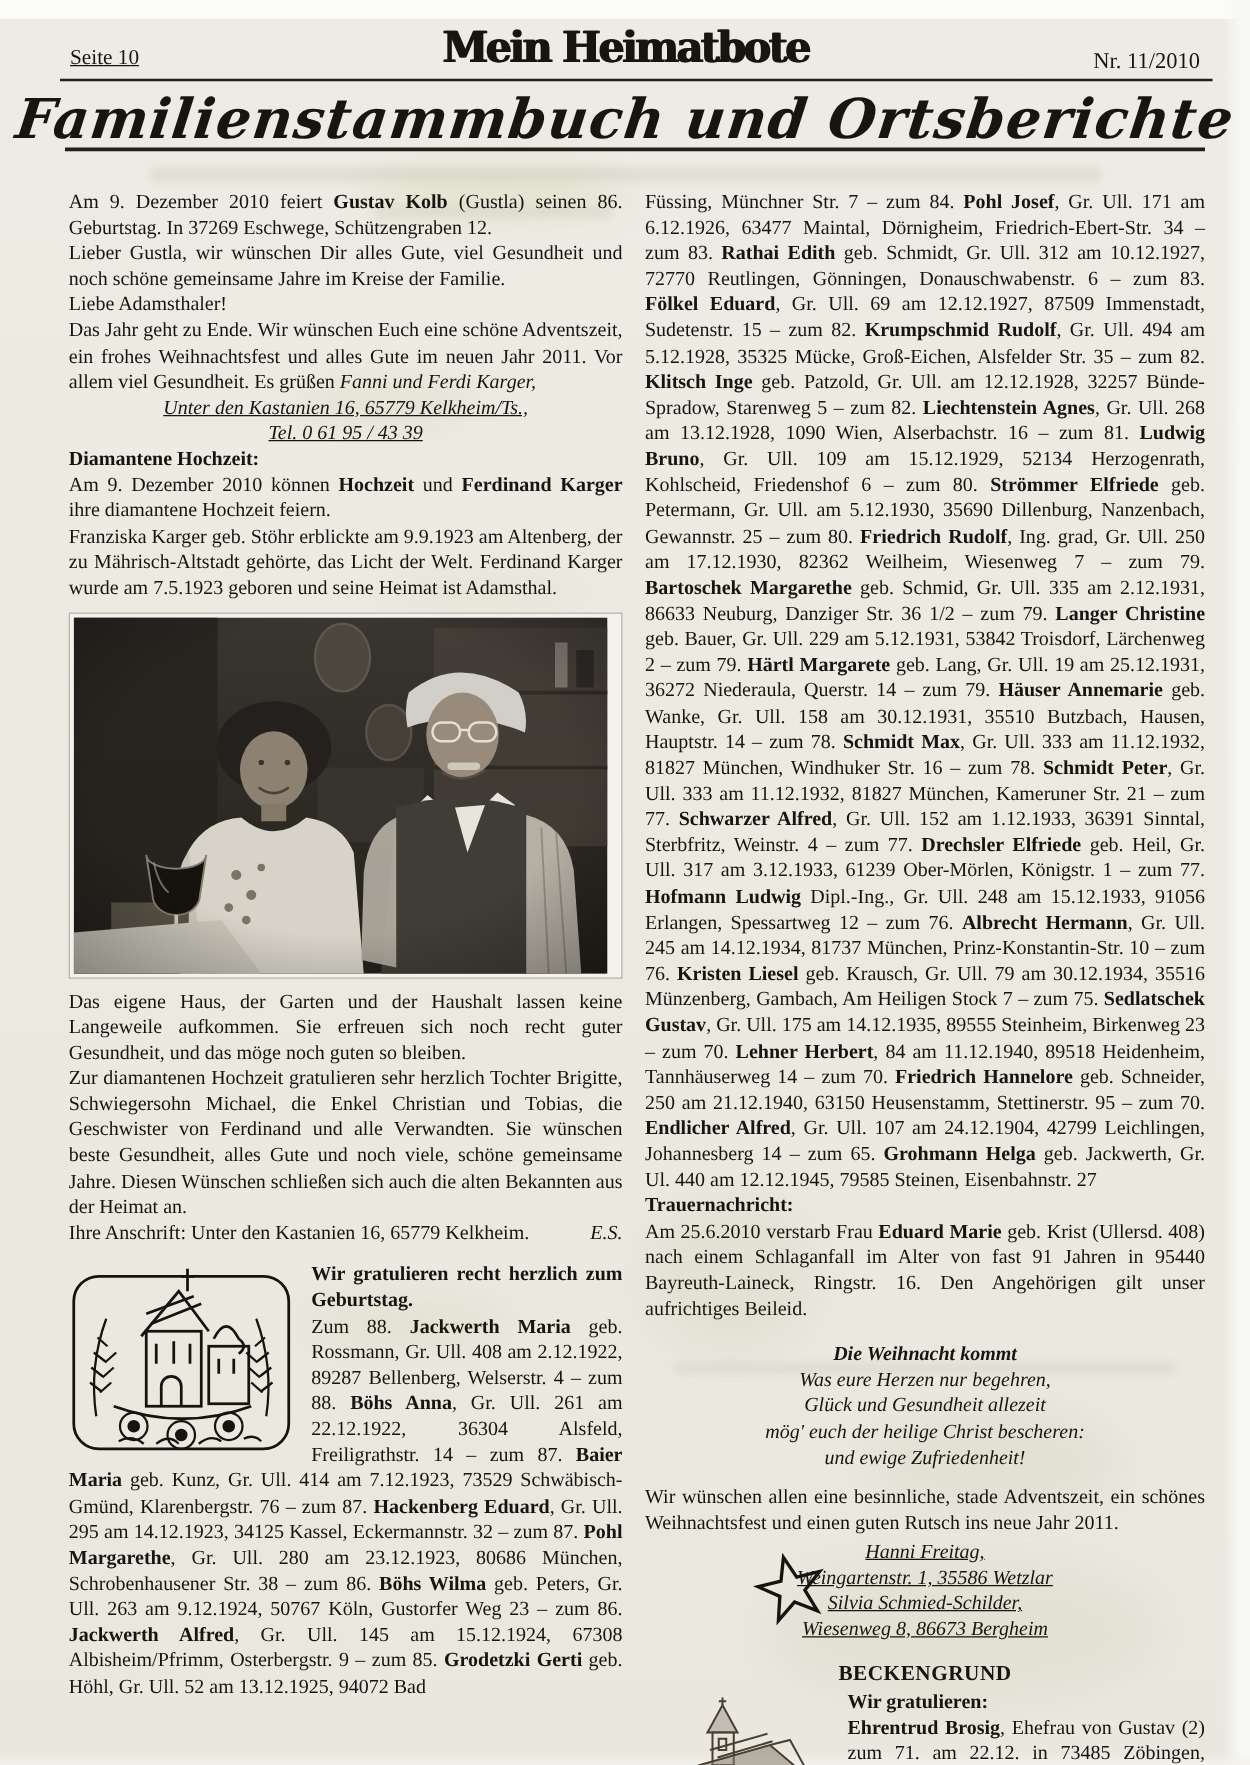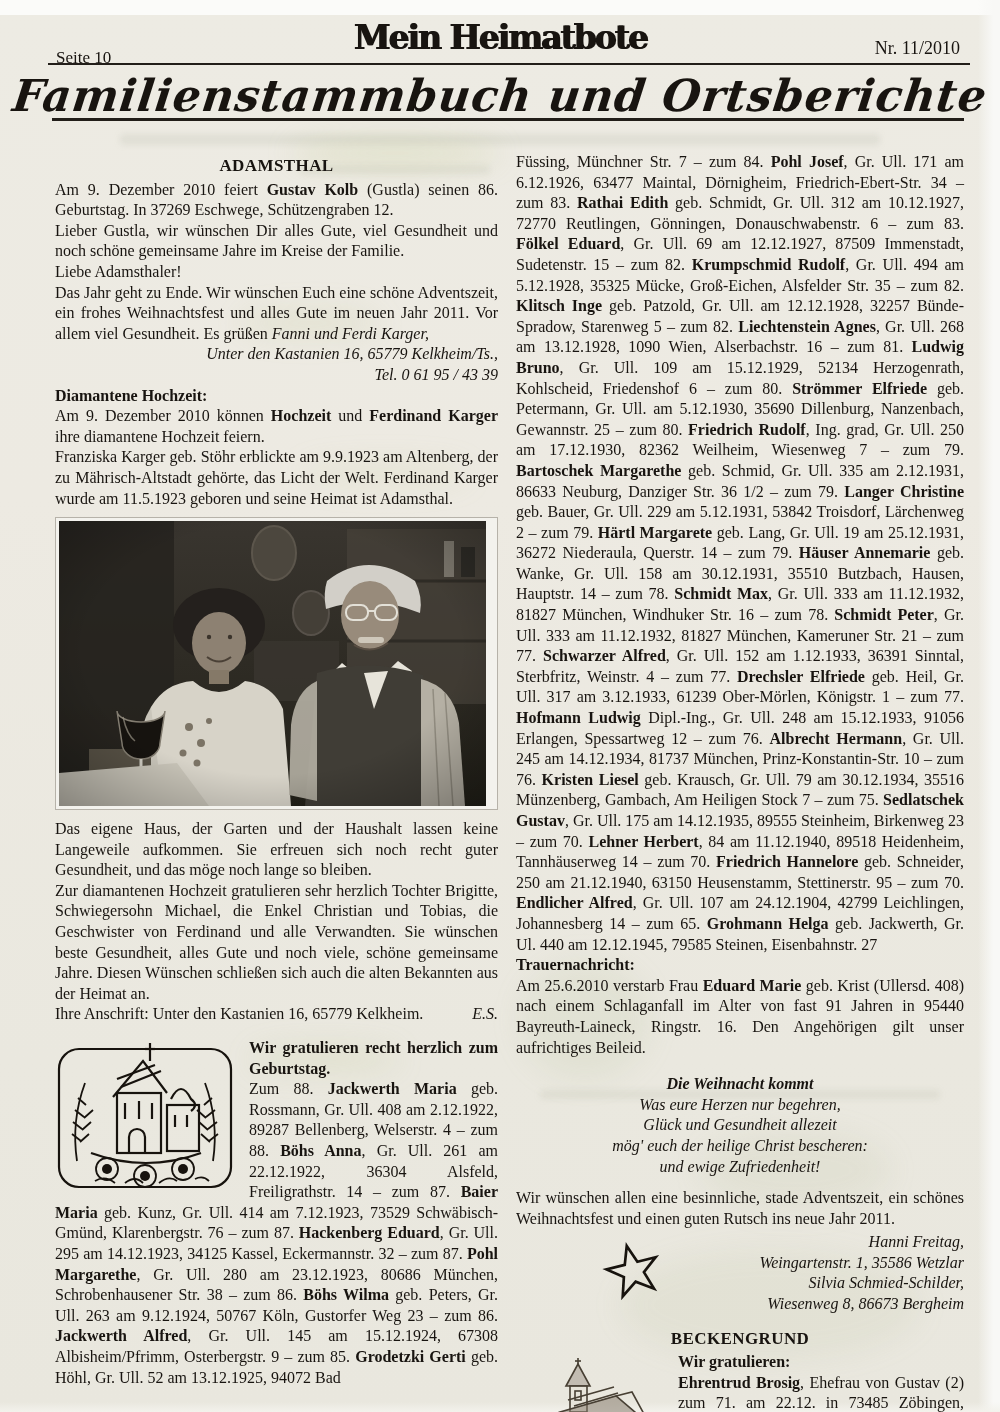--- a/index.html
+++ b/index.html
@@ -11,42 +11,42 @@
   }
   .edge-top   { position:absolute; top:0; left:0; right:0; height:15px; background:#fbfbf9; }
   .edge-right { position:absolute; top:0; right:0; bottom:0; width:22px;
                 background:linear-gradient(90deg,rgba(250,250,248,0),#f8f8f6 70%); }
   .edge-bottom{ position:absolute; left:0; right:0; bottom:0; height:10px;
                 background:linear-gradient(0deg,#f3f2ec,rgba(243,242,236,0)); }
   .blot { position:absolute; border-radius:50%; filter:blur(14px); pointer-events:none; }
   .ghost{ position:absolute; filter:blur(3px); pointer-events:none; border-radius:4px; }
 
   
-  .page-label { position:absolute; top:48px; left:56px; font-size:17px;text-decoration:underline; }
+  .page-label { position:absolute; top:36px; left:56px; font-size:17px;text-decoration:underline; }
   .issue      { position:absolute; top:38px; right:40px; font-size:18px; }
   .masthead   { position:absolute; top:18px; left:0; width:100%; text-align:center;
                 font-family:"DejaVu Serif",serif; font-weight:bold; font-size:33px;
                 letter-spacing:-2px; text-shadow:1.3px 0 0 #181410; transform:scaleY(1.04); }
   .top-rule   { position:absolute; top:63px; left:48px; right:30px; height:2px; background:#221e19; }
 
   .headline-wrap { position:absolute; top:70px; left:0; width:100%; text-align:center; }
   .headline-rule { position:absolute; top:118px; left:52px; right:36px; height:2.5px; background:#221e19; }
   .headline { position:relative; display:inline-block; font-family:"DejaVu Serif",serif;
               font-style:italic; font-weight:bold; font-size:44px; line-height:52px;
               letter-spacing:1px; transform:skewX(-7deg); }
 
   
   .cols { position:absolute; top:152px; left:55px; width:909px; display:flex; gap:18px; align-items:flex-start; }
   .col  { font-size:16px; line-height:20.6px; text-align:justify; }
   .col-left  { width:443px; }
   .col-right { width:448px; }
   p { margin:0; }
   .sec-heading { text-align:center; font-weight:bold; font-size:17px; letter-spacing:.4px; margin:4px 0 3px; }
   .sub-heading { font-weight:bold; }
-  .sig-line { text-align:right; font-style:italic; }
+  .sig-line { text-align:center; font-style:italic;text-decoration:underline; }
   .initials { float:right; font-style:italic; }
 
   .photo-frame { margin:8px 0 9px; border:1px solid #b6b2a9; background:#f3f2ed; padding:3px; width:435px; }
   .photo-frame svg { display:block; }
 
   .bgu { margin-top:13px; }
   .float-church { float:left; width:180px; height:152px; margin:3px 14px 1px 0; }
   .beck { margin-top:14px; }
   .float-sketch { float:left; width:150px; height:126px; margin:4px 12px 0 0; }
 
@@ -82,31 +82,30 @@
   <div class="top-rule"></div>
 
   <div class="headline-rule"></div>
   <div class="headline-wrap">
     <span class="headline">Familienstammbuch und Ortsberichte</span>
   </div>
 
   <div class="cols">
 
     <div class="col col-left">
-      <p class="sec-heading">ADAMSTHAL</p>
       <p>Am 9. Dezember 2010 feiert <b>Gustav Kolb</b> (Gustla) seinen 86. Geburtstag. In 37269 Eschwege, Schützengraben 12.</p>
       <p>Lieber Gustla, wir wünschen Dir alles Gute, viel Gesundheit und noch schöne gemeinsame Jahre im Kreise der Familie.</p>
       <p>Liebe Adamsthaler!</p>
       <p>Das Jahr geht zu Ende. Wir wünschen Euch eine schöne Adventszeit, ein frohes Weihnachtsfest und alles Gute im neuen Jahr 2011. Vor allem viel Gesundheit. Es grüßen <i>Fanni und Ferdi Karger,</i></p>
       <p class="sig-line">Unter den Kastanien 16, 65779 Kelkheim/Ts.,</p>
       <p class="sig-line">Tel. 0 61 95 / 43 39</p>
 
       <p class="sub-heading">Diamantene Hochzeit:</p>
       <p>Am 9. Dezember 2010 können <b>Hochzeit</b> und <b>Ferdinand Karger</b> ihre diamantene Hochzeit feiern.</p>
-      <p>Franziska Karger geb. Stöhr erblickte am 9.9.1923 am Altenberg, der zu Mährisch-Altstadt gehörte, das Licht der Welt. Ferdinand Karger wurde am 11.5.1923 geboren und seine Heimat ist Adamsthal.</p>
+      <p>Franziska Karger geb. Stöhr erblickte am 9.9.1923 am Altenberg, der zu Mährisch-Altstadt gehörte, das Licht der Welt. Ferdinand Karger wurde am 7.5.1923 geboren und seine Heimat ist Adamsthal.</p>
 
       <div class="photo-frame">
         <svg width="427" height="285" viewBox="0 0 427 285">
           <defs>
             <linearGradient id="pbg" x1="0" y1="0" x2="0" y2="1">
               <stop offset="0" stop-color="#39352f"></stop>
                 <stop offset="1" stop-color="#232119"></stop>
             </linearGradient>
             <radialGradient id="vig" cx="0.5" cy="0.45" r="0.8">
               <stop offset="0.55" stop-color="rgba(0,0,0,0)"></stop>
@@ -165,21 +164,21 @@
             <path d="M58,190 a24,11 0 0 0 48,0 l-5,32 a19,16 0 0 1 -38,0 z" fill="#16130f" stroke="#837d71" stroke-width="1.5"></path>
             <path d="M64,196 q4,18 12,24" stroke="#9a9486" stroke-width="1.5" fill="none" opacity="0.7"></path>
             <line x1="82" y1="238" x2="82" y2="272" stroke="#cfccc2" stroke-width="3"></line>
             <ellipse cx="82" cy="274" rx="19" ry="4.5" fill="none" stroke="#cfccc2" stroke-width="2"></ellipse>
           </g>
           <path d="M0,252 L118,242 L150,285 L0,285 z" fill="#c8c4b8"></path>
           <rect x="0" y="0" width="427" height="285" fill="url(#vig)"></rect>
         </svg>
       </div>
 
-      <p>Das eigene Haus, der Garten und der Haushalt lassen keine Langeweile aufkommen. Sie erfreuen sich noch recht guter Gesundheit, und das möge noch lange so bleiben.</p>
+      <p>Das eigene Haus, der Garten und der Haushalt lassen keine Langeweile aufkommen. Sie erfreuen sich noch recht guter Gesundheit, und das möge noch guten so bleiben.</p>
       <p>Zur diamantenen Hochzeit gratulieren sehr herzlich Tochter Brigitte, Schwiegersohn Michael, die Enkel Christian und Tobias, die Geschwister von Ferdinand und alle Verwandten. Sie wünschen beste Gesundheit, alles Gute und noch viele, schöne gemeinsame Jahre. Diesen Wünschen schließen sich auch die alten Bekannten aus der Heimat an.</p>
       <p><i class="initials">E.S.</i><span>Ihre Anschrift: Unter den Kastanien 16, 65779 Kelkheim.</span></p>
 
       <div class="bgu">
         <svg class="float-church" viewBox="0 0 180 152">
           <g stroke="#17130e" fill="none" stroke-width="2.2">
             <rect x="4" y="8" width="172" height="138" rx="20"></rect>
             <line x1="95" y1="2" x2="95" y2="20"></line>
             <line x1="90" y1="8" x2="100" y2="8"></line>
             <path d="M58,56 L88,20 L112,52"></path>

